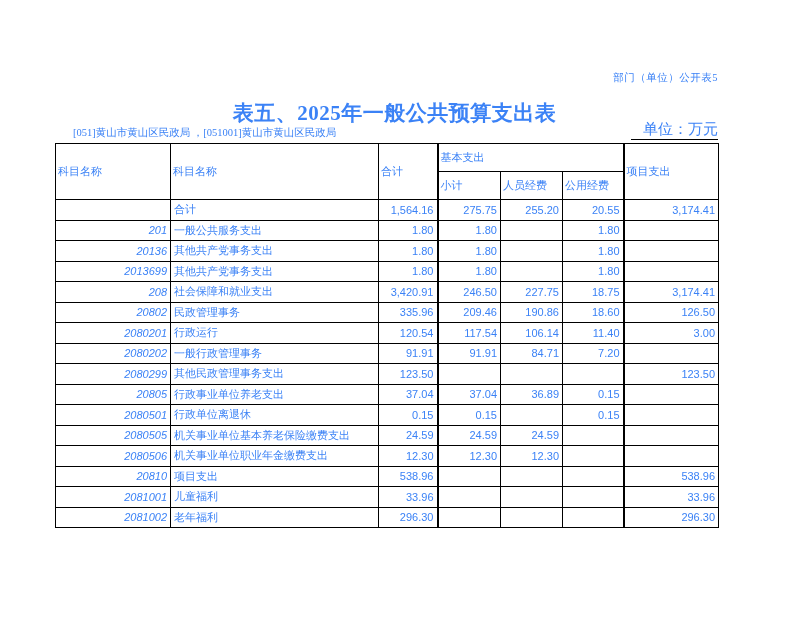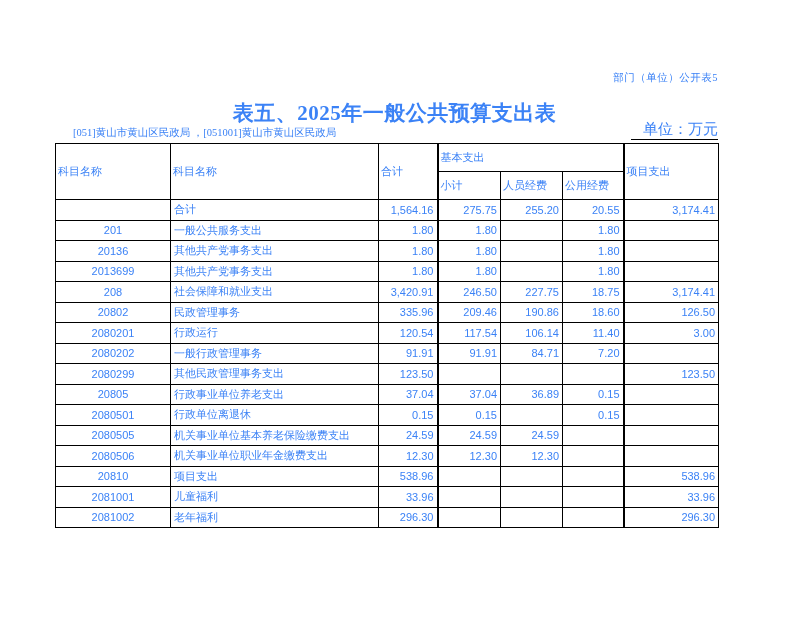--- a/index.html
+++ b/index.html
@@ -33,21 +33,21 @@
     border:1px solid #000;
   }
   .budget th, .budget td {
     border:1px solid #000;
     overflow:hidden; white-space:nowrap;
     font-weight:400;
   }
   .budget thead th { font-size:11px; text-align:left; height:27px; padding:0 2px; }
   .budget tbody tr { height:20.5px; }
   .budget tbody td { font-size:11px; padding:0 3px; vertical-align:middle; }
-  td.code { font-family:"Liberation Sans","DejaVu Sans",sans-serif; font-size:10.5px; text-align:center; }
+  td.code { font-family:"Liberation Sans","DejaVu Sans",sans-serif; font-size:10.5px; text-align:right;font-style:italic; }
   td.name { text-align:left; }
   td.num  { font-family:"Liberation Sans","DejaVu Sans",sans-serif; font-size:10.5px; text-align:right; }
   
   .budget thead tr.r1 th:nth-child(4),
   .budget thead tr.r1 th:nth-child(5),
   .budget thead tr.r2 th:nth-child(1),
   .budget tbody td:nth-child(4),
   .budget tbody td:nth-child(7) { border-left:2px solid #000; }
   .budget thead tr.r2 th:nth-child(3) { border-right:2px solid #000; }
 </style>

